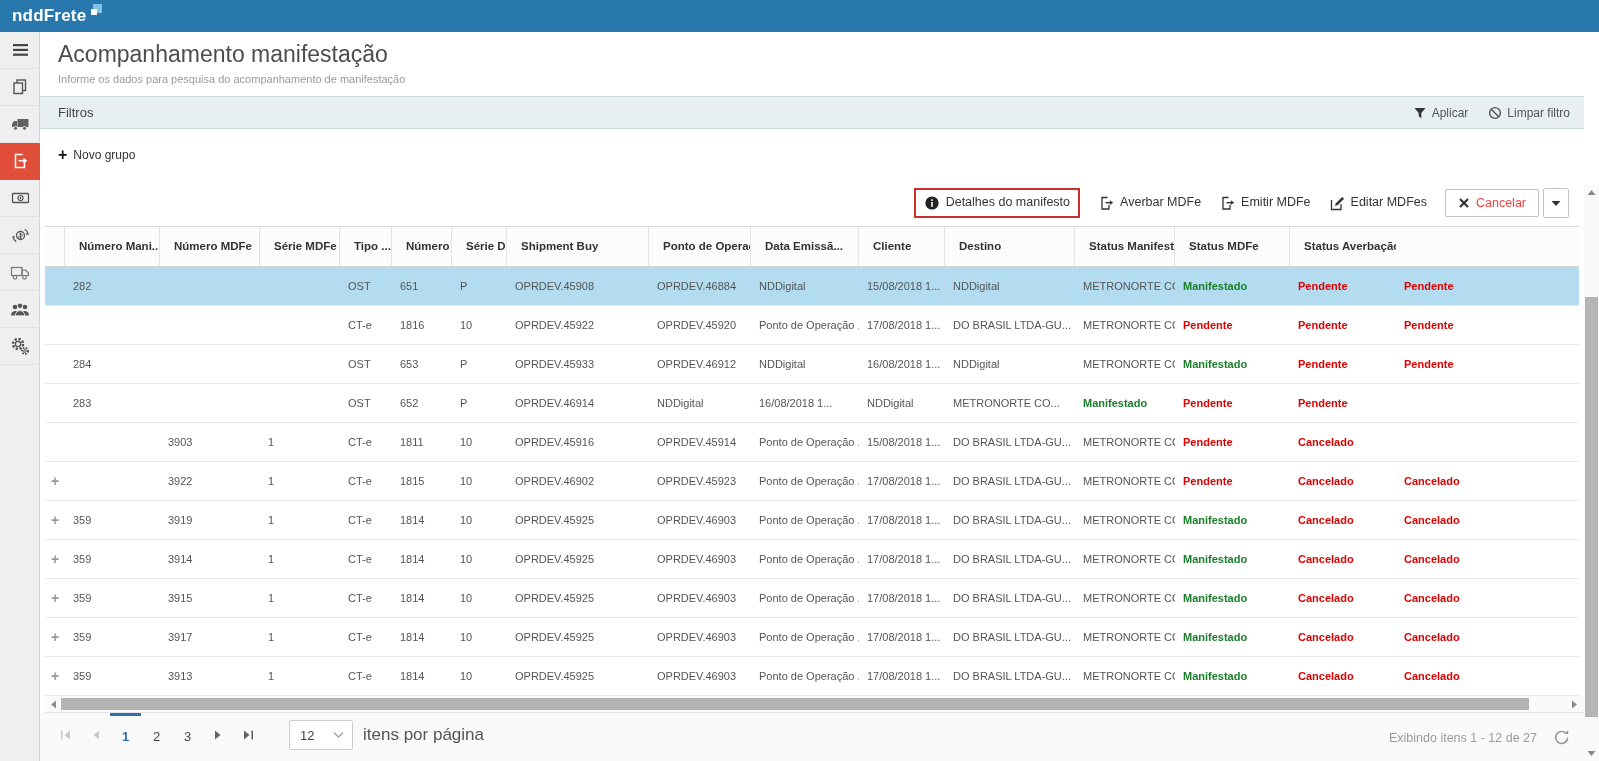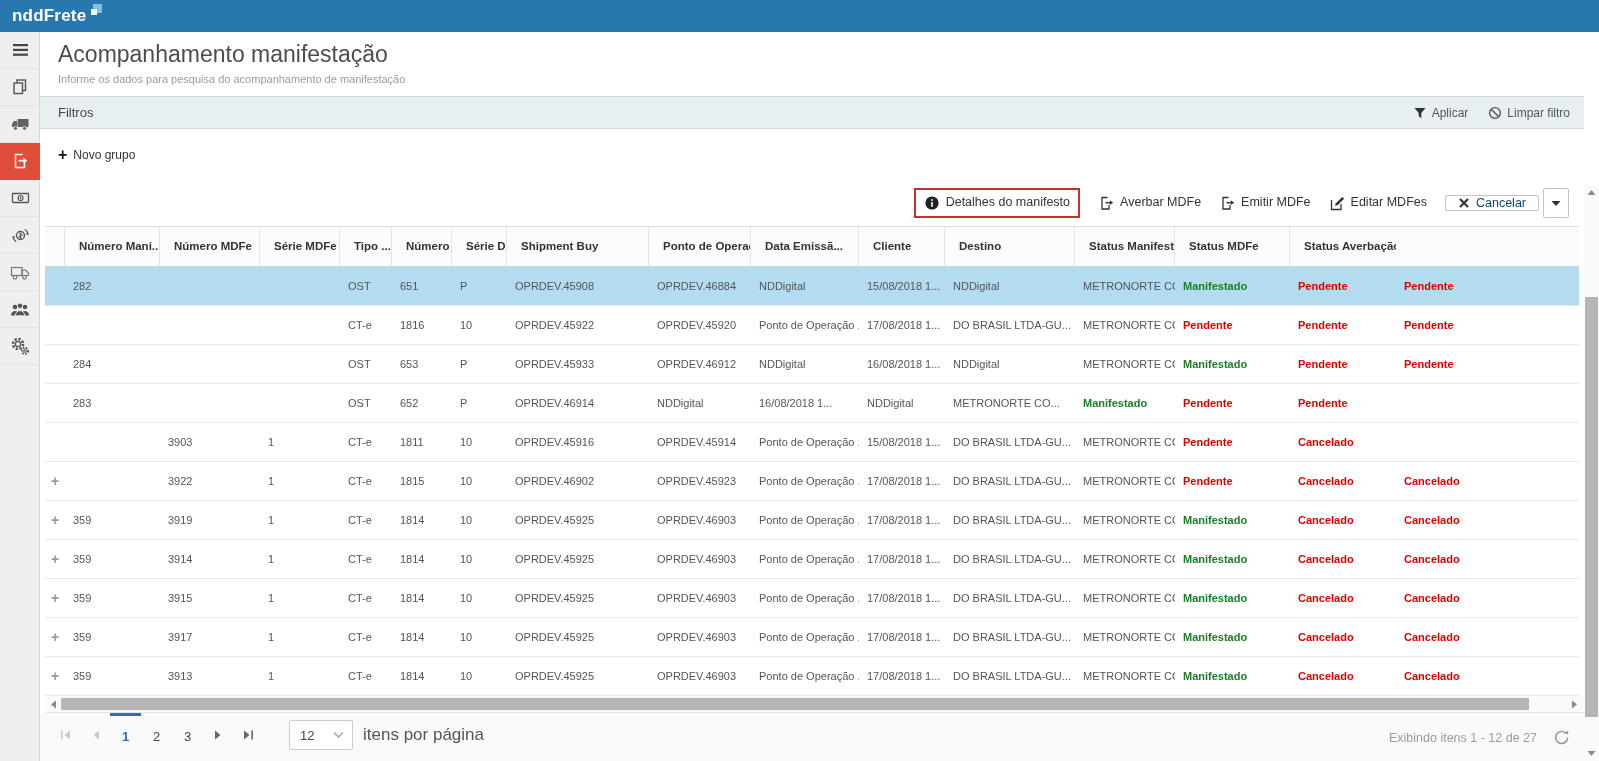--- a/index.html
+++ b/index.html
@@ -48,22 +48,22 @@
   .group-row { height:51px; display:flex; align-items:center; padding-left:18px; }
   .new-group { display:flex; align-items:center; gap:6px; font-size:12px; color:#333;
     cursor:pointer; }
   .new-group .plus { font-size:16px; font-weight:bold; color:#111; line-height:12px; }
 
   .toolbar { height:46px; display:flex; align-items:center; justify-content:flex-end;
     gap:18px; padding-right:15px; }
   .tool-link { display:flex; gap:6px; font-size:12.5px; color:#333;
     cursor:pointer; white-space:nowrap; }
   .annotation { border:2px solid #c9302c; padding:5px 8px; display:flex; align-items:center; }
-  .btn-cancel { display:flex; align-items:center; gap:6px; font-size:12.5px; color:#0c4a6e;
-    background:#fff; border:1px solid #c4c4c4; border-radius:2px; height:16px;
+  .btn-cancel { display:flex; align-items:center; gap:6px; font-size:12.5px; color:#ef4444;
+    background:#fff; border:1px solid #c4c4c4; border-radius:2px; height:28px;
     padding:0 12px; cursor:pointer; font-family:"Liberation Sans", sans-serif; }
   .btn-caret { width:26px; height:30px; background:#fff; border:1px solid #c4c4c4;
     border-radius:2px; margin-left:-14px; display:flex; align-items:center;
     justify-content:center; cursor:pointer; }
 
   
   .grid { width:1539px; padding-left:5px; }
   .grid-inner { border-top:1px solid #dcdcdc; }
   .grid-header { display:grid; background:#fcfcfc; border-bottom:1px solid #d6d6d6;
     grid-template-columns:20px 95px 100px 80px 52px 60px 55px 142px 102px 108px 86px 130px 100px 115px 106px minmax(140px,1fr); }

